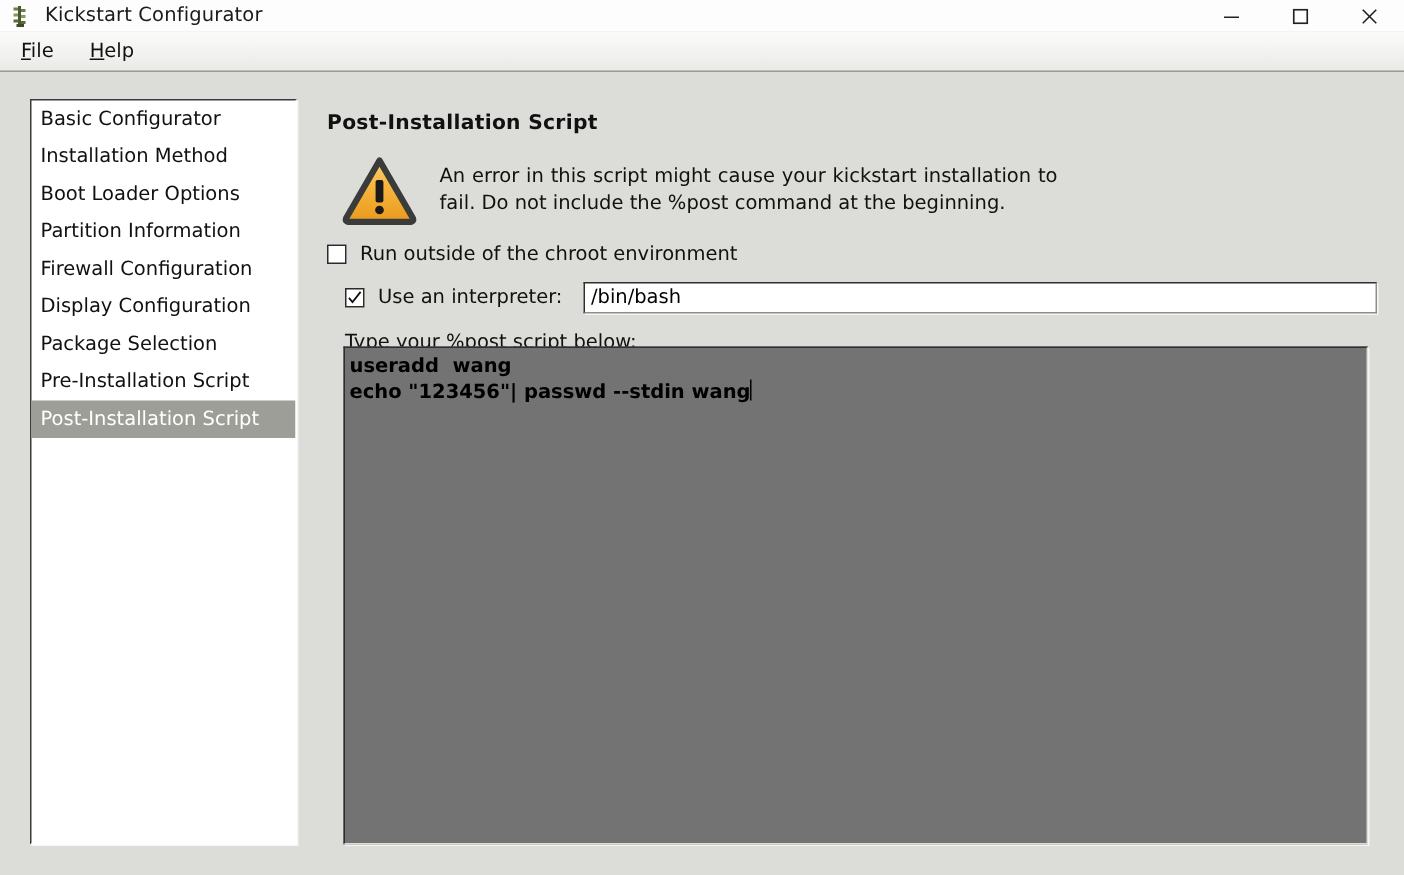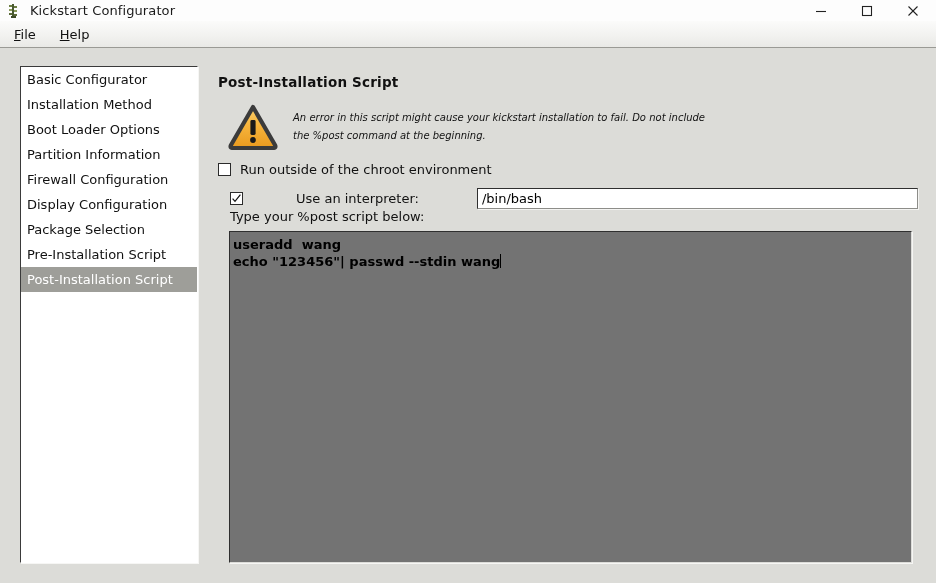--- a/index.html
+++ b/index.html
@@ -123,25 +123,24 @@
   }
   .warn-icon {
     width: 50px; height: 46px;
     flex: 0 0 auto;
     margin-left: 10px;
   }
   .warn-text {
     margin-left: 15px;
     margin-top: 5px;
     width: 412px;
-    font-size: 10px;
+    font-size: 13px;
     line-height: 18px;
     color: #111;
     text-align: justify;
-    font-style: italic;
   }
 
   .check-row {
     display: flex;
     align-items: center;
     margin-top: 12px;
     margin-left: 0;
   }
   .cbox {
     width: 13px; height: 13px;
@@ -157,21 +156,20 @@
     font-size: 13px;
     color: #111;
     white-space: nowrap;
   }
 
   .row-interp {
     display: flex;
     align-items: center;
     margin-top: 11px;
     margin-left: 12px;
-    gap: 44px;
   }
   .interp-input {
     margin-left: 14px;
     width: 574px;
     height: 21px;
     box-sizing: border-box;
     background: #ffffff;
     border-top: 1px solid #2f2f2f;
     border-left: 1px solid #2f2f2f;
     border-right: 1px solid #8d8d89;
@@ -179,21 +177,21 @@
     font-family: "DejaVu Sans", "Liberation Sans", sans-serif;
     font-size: 13px;
     color: #000;
     padding: 0 0 0 4px;
     line-height: 19px;
     outline: none;
     box-shadow: 1px 1px 0 0 #f4f4f2;
   }
 
   .type-label {
-    margin-top: 0;
+    margin-top: 12px;
     margin-left: 12px;
     font-size: 13px;
     color: #111;
   }
 
   .script-box {
     position: absolute;
     left: 229px; top: 231px;
     width: 683px; height: 332px;
     box-sizing: border-box;

